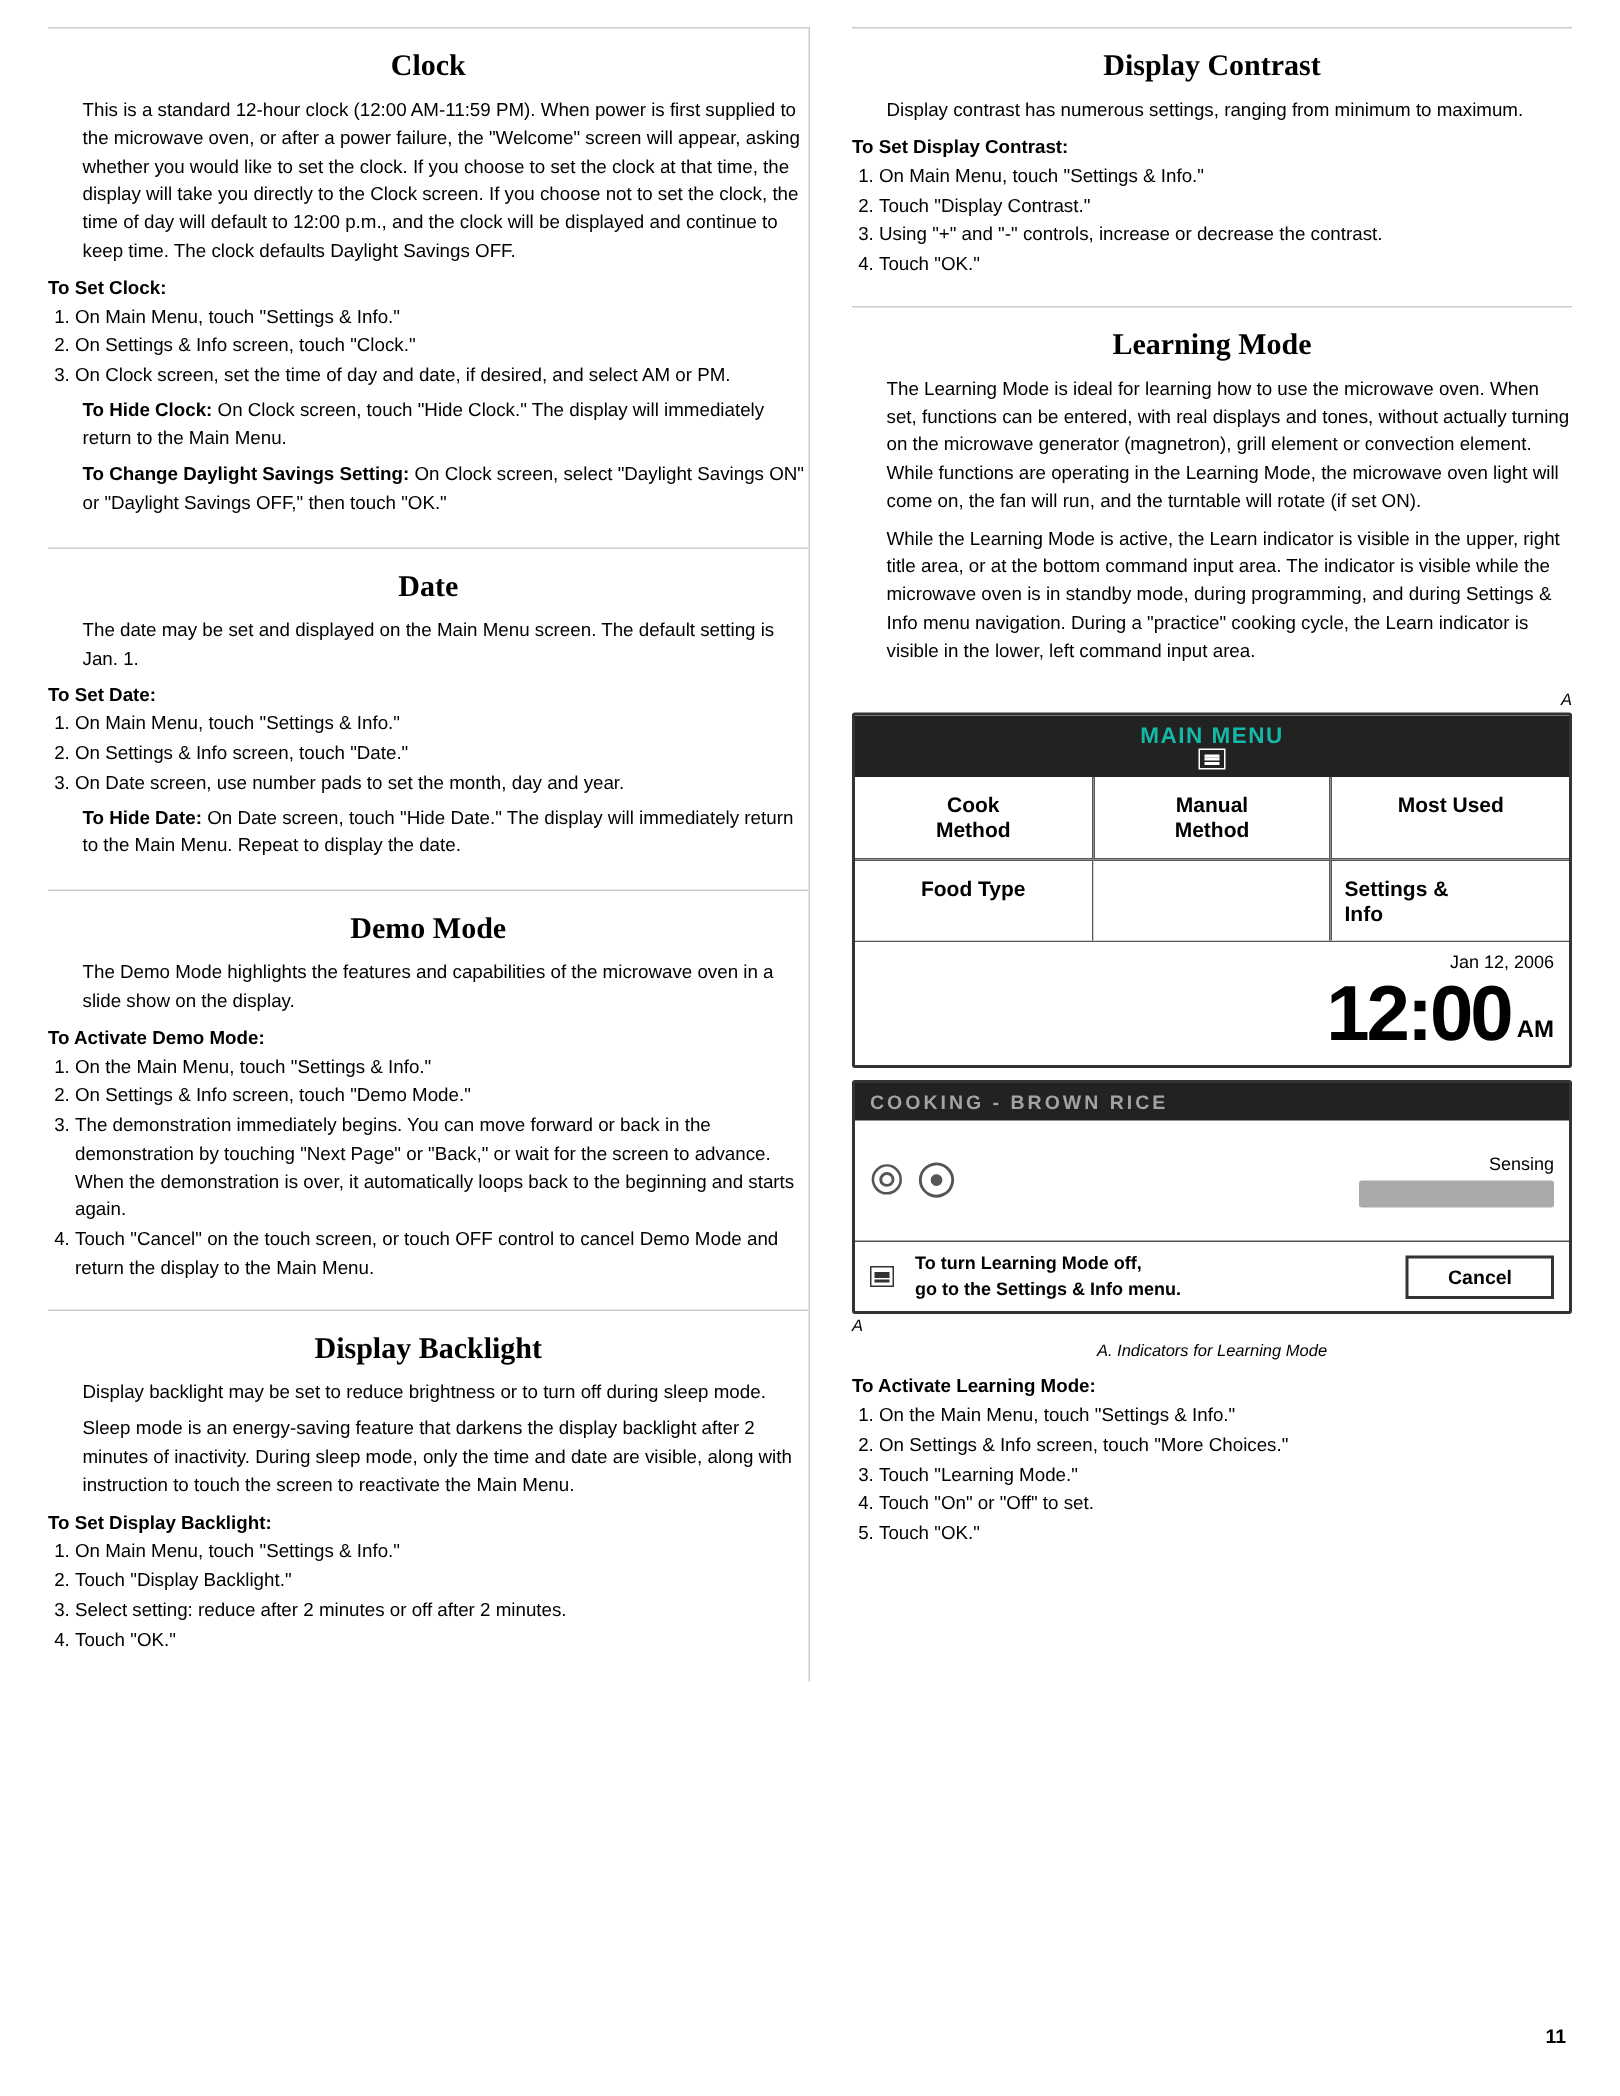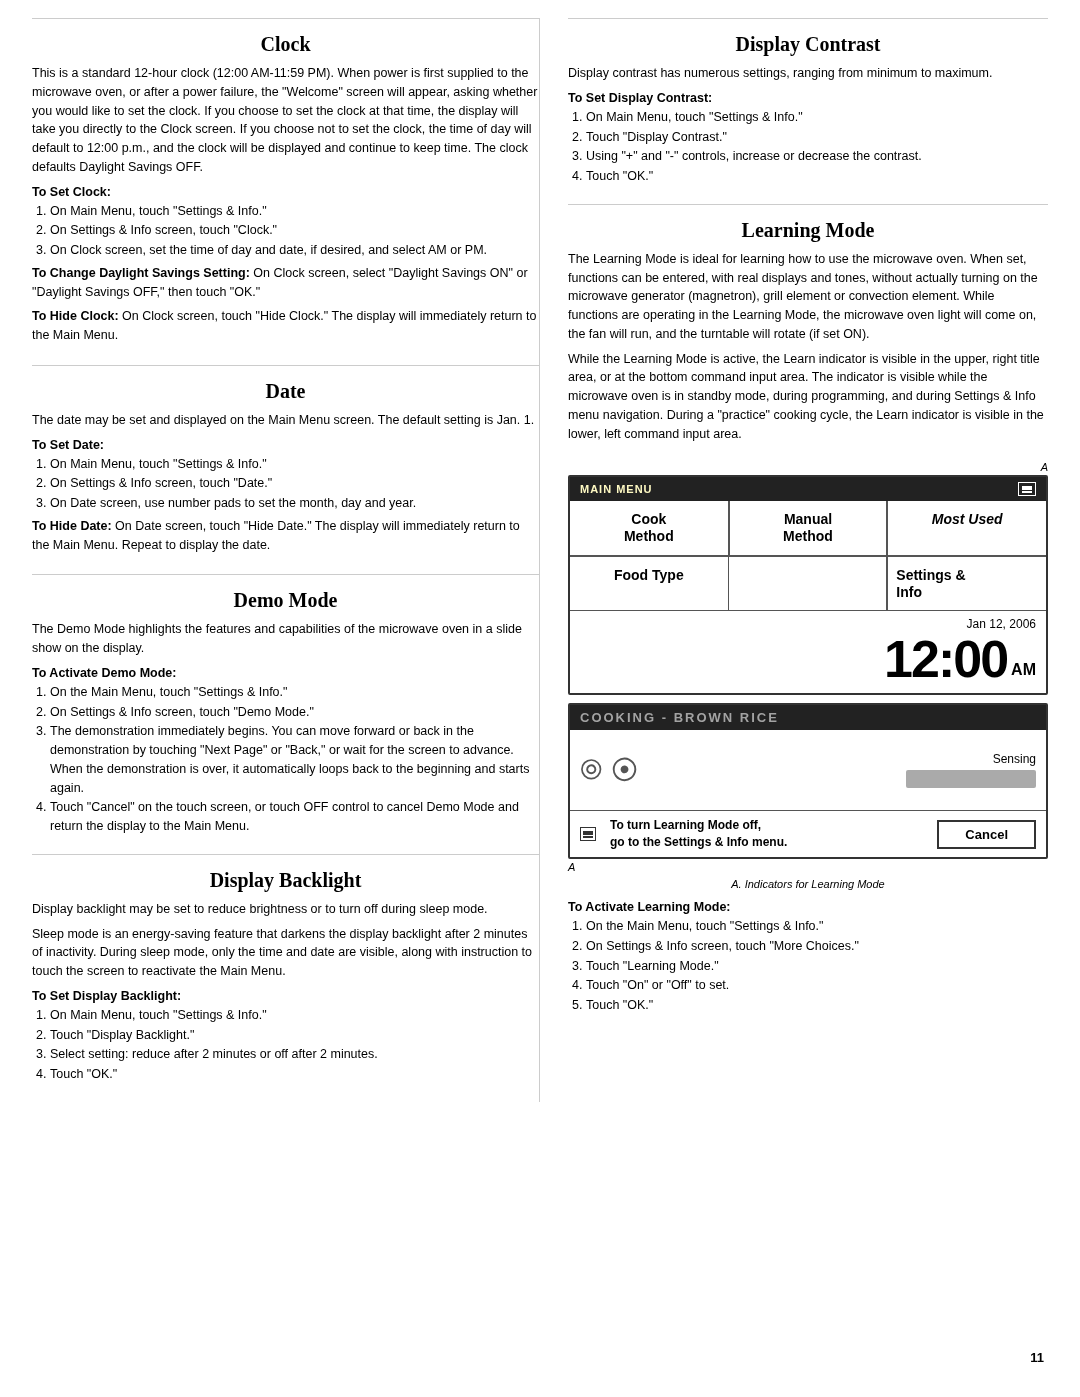--- a/index.html
+++ b/index.html
@@ -37,20 +37,21 @@
       font-size: 20px;
       font-weight: bold;
       text-align: center;
       margin-bottom: 8px;
       font-family: Georgia, 'Times New Roman', serif;
     }
     .section p {
       font-size: 12.5px;
       line-height: 1.5;
       margin-bottom: 6px;
+      margin-left: 23px;
     }
     .sub-heading {
       font-weight: bold;
       font-size: 12.5px;
       margin-top: 8px;
       margin-bottom: 3px;
     }
     ol {
       padding-left: 18px;
       margin-bottom: 4px;
@@ -69,28 +70,29 @@
       margin: 18px 0 10px 0;
     }
     .main-menu-box {
       border: 2px solid #333;
       border-radius: 2px;
       overflow: hidden;
       background: #fff;
     }
     .main-menu-header {
       background: #222;
-      color: #fef9c3;
-      font-size: 11px;
+      color: #14b8a6;
+      font-size: 15px;
       font-weight: bold;
       letter-spacing: 1px;
       padding: 5px 10px;
       display: flex;
       align-items: center;
       justify-content: space-between;
+      flex-direction: column;
     }
     .main-menu-header .menu-icon {
       border: 1px solid #fff;
       width: 18px;
       height: 14px;
       display: inline-flex;
       flex-direction: column;
       justify-content: space-around;
       padding: 2px 3px;
     }
@@ -110,21 +112,21 @@
       padding: 10px 8px;
       text-align: center;
       font-weight: bold;
       font-size: 14px;
       line-height: 1.2;
       cursor: pointer;
       background: #fff;
     }
     .menu-btn.cook-method { border-left: none; border-top: none; }
     .menu-btn.manual-method { border-top: none; }
-    .menu-btn.most-used { border-right: none; border-top: none; font-style: italic; }
+    .menu-btn.most-used { border-right: none; border-top: none; }
     .menu-btn.food-type { border-left: none; border-bottom: none; }
     .menu-btn.empty-center { background: #fff; border: 1px solid #555; border-left: none; border-bottom: none; }
     .menu-btn.settings-info { border-right: none; border-bottom: none; text-align: left; }
     .clock-display-area {
       padding: 6px 10px 8px 10px;
       text-align: right;
     }
     .clock-date {
       font-size: 12px;
       text-align: right;
@@ -269,22 +271,22 @@
 
     <div class="section">
       <div class="section-title">Clock</div>
       <p>This is a standard 12-hour clock (12:00 AM-11:59 PM). When power is first supplied to the microwave oven, or after a power failure, the "Welcome" screen will appear, asking whether you would like to set the clock. If you choose to set the clock at that time, the display will take you directly to the Clock screen. If you choose not to set the clock, the time of day will default to 12:00 p.m., and the clock will be displayed and continue to keep time. The clock defaults Daylight Savings OFF.</p>
       <div class="sub-heading">To Set Clock:</div>
       <ol>
         <li>On Main Menu, touch "Settings &amp; Info."</li>
         <li>On Settings &amp; Info screen, touch "Clock."</li>
         <li>On Clock screen, set the time of day and date, if desired, and select AM or PM.</li>
       </ol>
+      <p><strong>To Hide Clock:</strong> On Clock screen, touch "Hide Clock." The display will immediately return to the Main Menu.</p>
       <p><strong>To Change Daylight Savings Setting:</strong> On Clock screen, select "Daylight Savings ON" or "Daylight Savings OFF," then touch "OK."</p>
-      <p><strong>To Hide Clock:</strong> On Clock screen, touch "Hide Clock." The display will immediately return to the Main Menu.</p>
     </div>
 
     <div class="section">
       <div class="section-title">Date</div>
       <p>The date may be set and displayed on the Main Menu screen. The default setting is Jan. 1.</p>
       <div class="sub-heading">To Set Date:</div>
       <ol>
         <li>On Main Menu, touch "Settings &amp; Info."</li>
         <li>On Settings &amp; Info screen, touch "Date."</li>
         <li>On Date screen, use number pads to set the month, day and year.</li>

